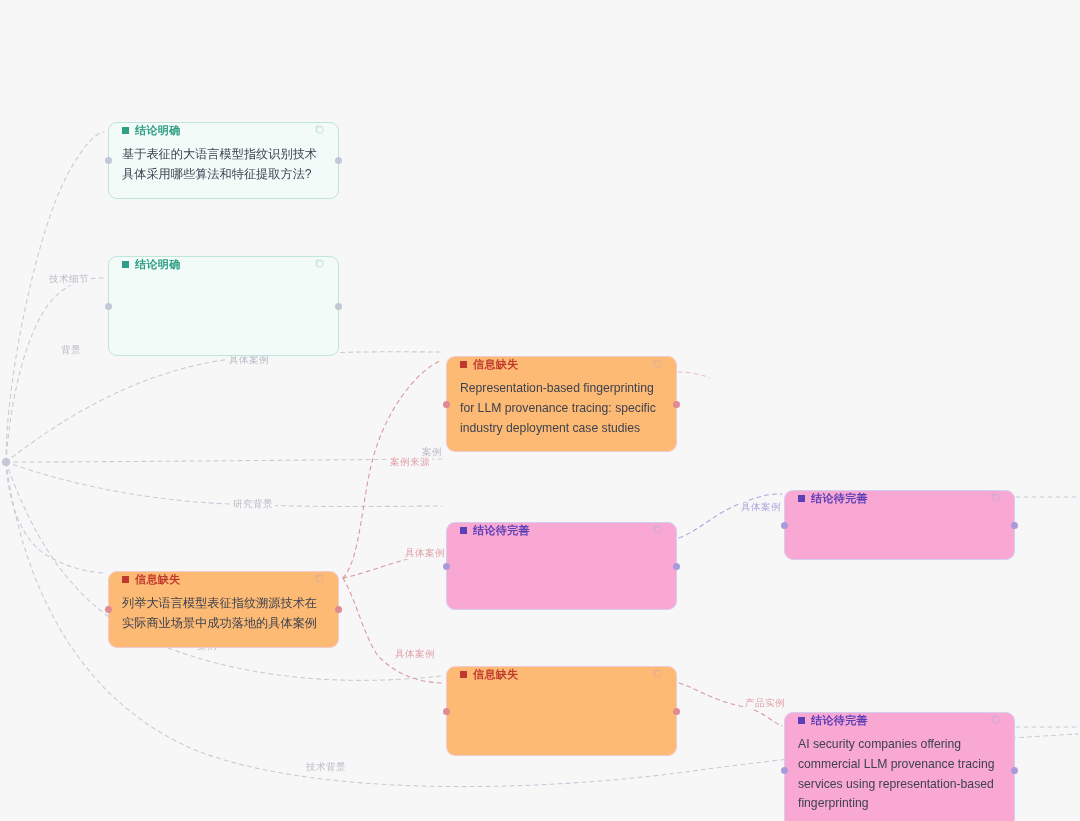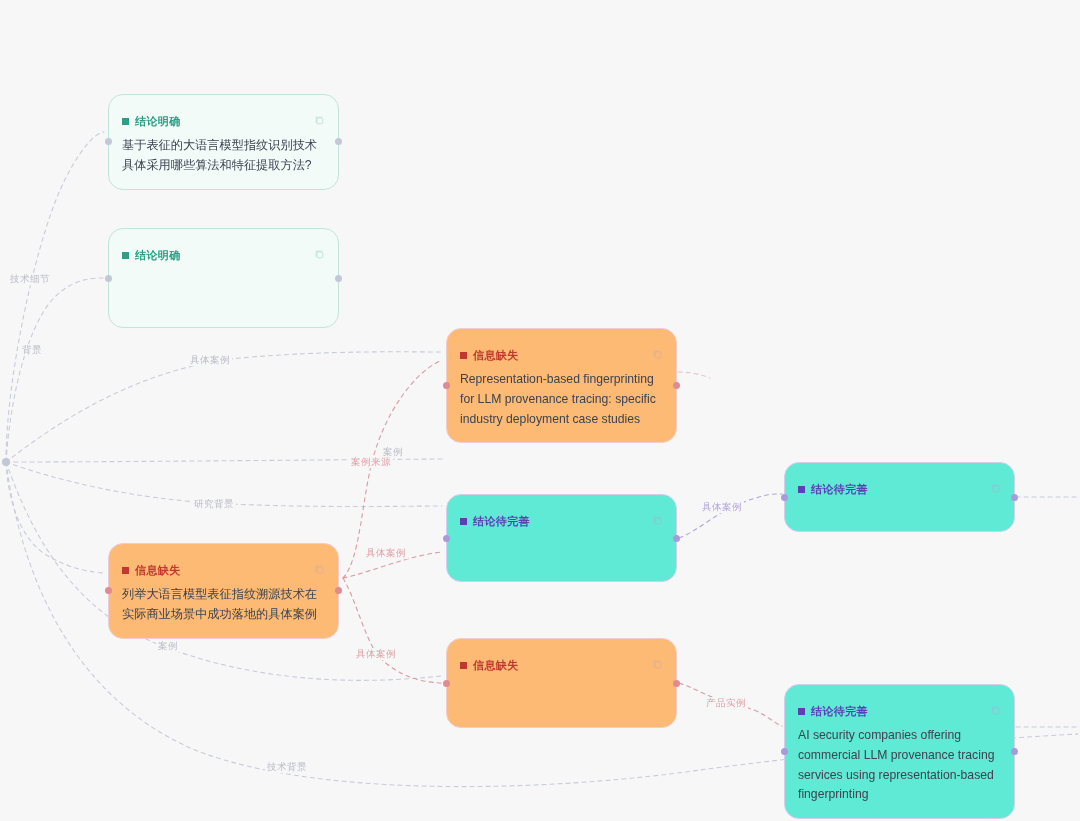--- a/index.html
+++ b/index.html
@@ -30,31 +30,33 @@
   }
   .edge-label {
     position: absolute;
     font-size: 9.5px;
     line-height: 1;
     white-space: nowrap;
     transform: translate(-50%, -50%);
     letter-spacing: .5px;
     background: #f7f7f8;
     padding: 1px 2px;
+    margin-left: 39px;
   }
   .edge-label.gray   { color: #b9bcc6; }
   .edge-label.red    { color: #e0a0a6; }
   .edge-label.purple { color: #b0a4d8; }
 
   .node {
     position: absolute;
     box-sizing: border-box;
-    border-radius: 15px;
+    border-radius: 9px;
     border: 1px solid;
-    padding: 21px 13px 13px 13px;
+    padding: 2px 13px 13px 13px;
+    margin-top: 28px;
   }
   .node-head {
     display: flex;
     align-items: center;
     gap: 6px;
     margin-bottom: 9px;
     position: relative;
   }
   .head-dot {
     width: 7px;
@@ -91,21 +93,21 @@
   .node.green .head-dot   { background: #2f9e85; }
   .node.green .copy-icon  { color: #9dc9bf; }
 
   
   .node.red    { background: #fdba74; border-color: #f0ccd2; }
   .node.red .head-title { color: #c0392f; }
   .node.red .head-dot   { background: #c0392f; }
   .node.red .copy-icon  { color: #cfa5ab; }
 
   
-  .node.purple { background: #5eead4; border-color: #d5cdee; }
+  .node.purple { background: #f9a8d4; border-color: #d5cdee; }
   .node.purple .head-title { color: #5b3fb5; }
   .node.purple .head-dot   { background: #5b3fb5; }
   .node.purple .copy-icon  { color: #b2a9d4; }
 
   .port {
     position: absolute;
     width: 7px;
     height: 7px;
     border-radius: 50%;
     top: 50%;

